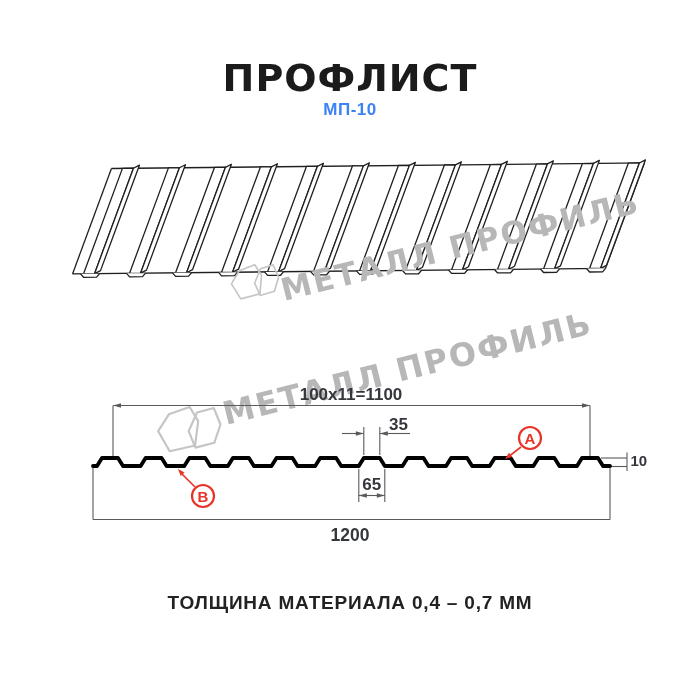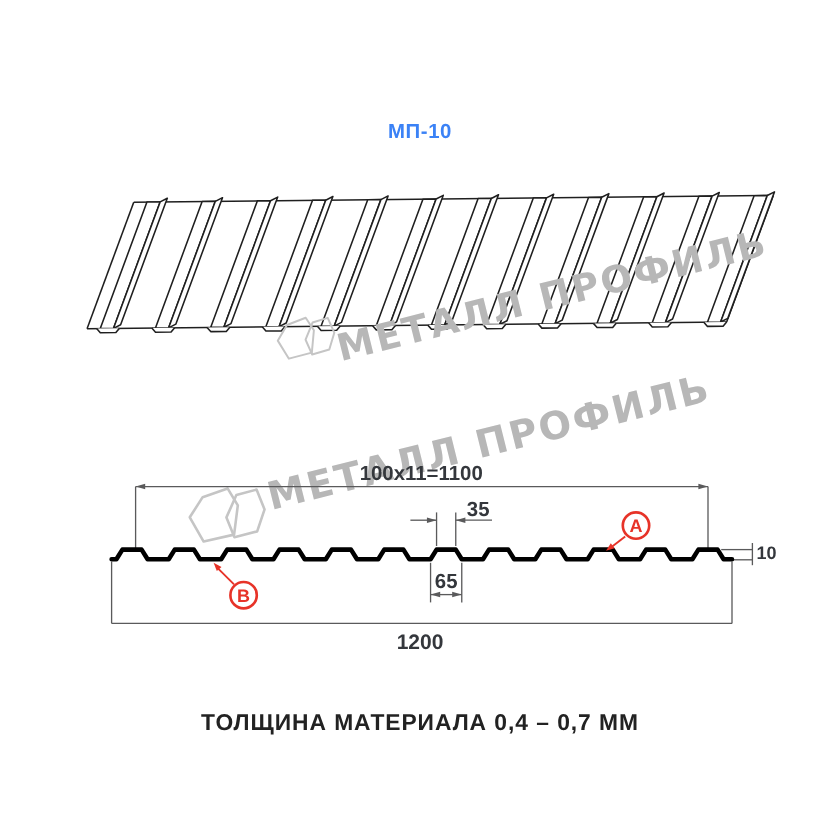--- a/index.html
+++ b/index.html
@@ -16,20 +16,21 @@
   .dim-text{font-family:"Liberation Sans",sans-serif;font-weight:600;fill:#34373c;}
   .wm-text{font-family:"DejaVu Sans","Liberation Sans",sans-serif;font-weight:700;
            fill:#b7b7b7;letter-spacing:2px;}
   .red-label{font-family:"Liberation Sans",sans-serif;font-weight:700;}
 </style>
 </head>
 <body>
 
 <div class="page">
 
+  <div class="title">ПРОФЛИСТ</div>
   <div class="subtitle">МП-10</div>
 
   <svg width="700" height="700" viewBox="0 0 700 700">
 
     <defs>
 
       <g id="rib">
         <polygon points="3,271 14,271 54,166 43,166" fill="#fff" stroke="#1f1f1f" stroke-width="1.3" stroke-linejoin="round"></polygon>
         <polygon points="14,271 20,268 60,163 54,166" fill="#fff" stroke="#1f1f1f" stroke-width="1.3" stroke-linejoin="round"></polygon>
         <path d="M0,271 L3,274.5 L16,274.5 L19,271" fill="#fff" stroke="#1f1f1f" stroke-width="1.3" stroke-linejoin="round"></path>

